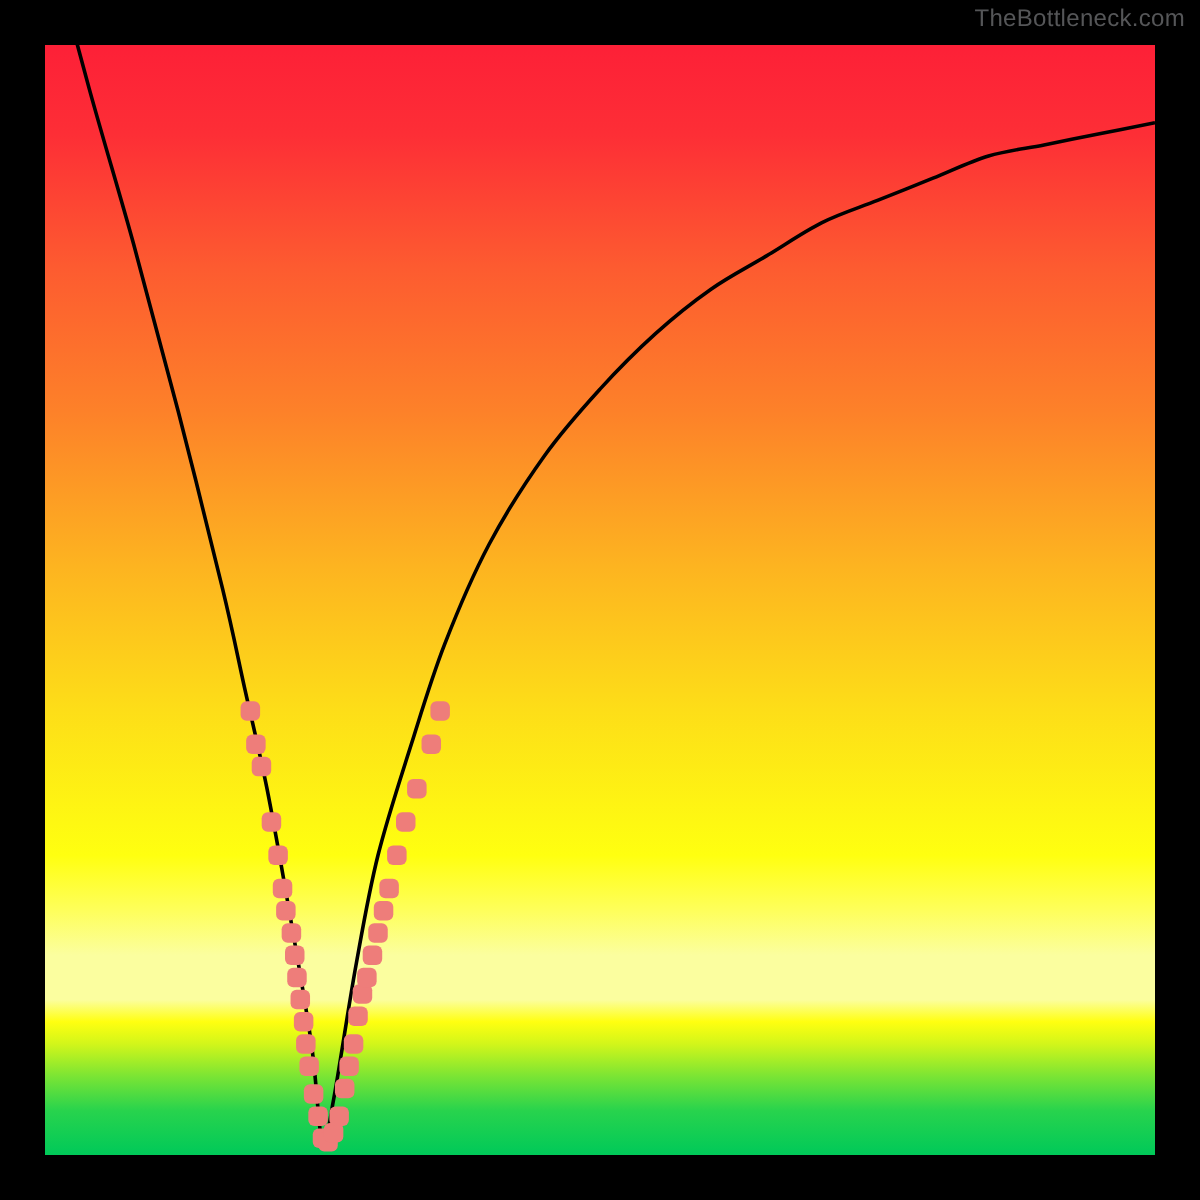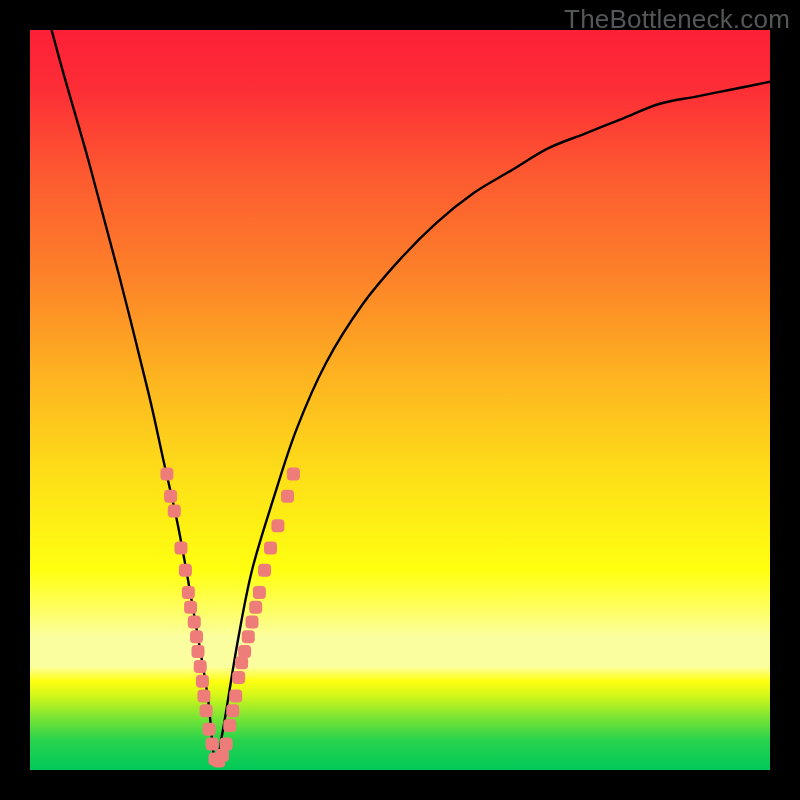--- a/index.html
+++ b/index.html
@@ -32,21 +32,21 @@
     left: 0;
     top: 0;
     width: 100%;
     height: 100%;
   }
   .watermark {
     position: absolute;
     top: 4px;
     right: 10px;
     color: #555658;
-    font-size: 26px;
+    font-size: 16px;
     font-weight: 500;
     letter-spacing: 0.2px;
   }
   svg.curve {
     position: absolute;
     left: 0;
     top: 0;
     width: 100%;
     height: 100%;
   }

